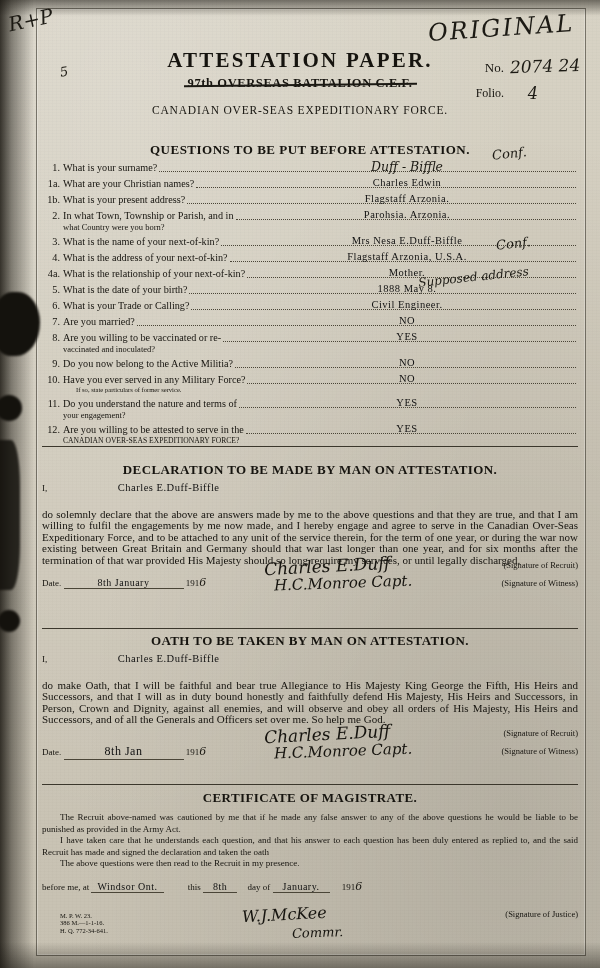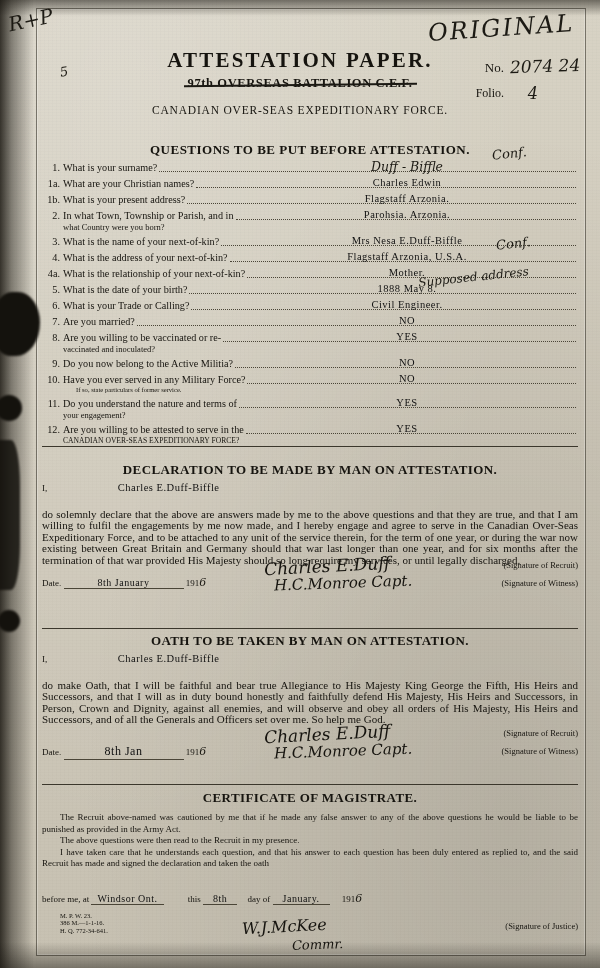--- a/index.html
+++ b/index.html
@@ -323,24 +323,24 @@
       <span class="siglbl" style="position:absolute;right:0;top:-16px">(Signature of Recruit)</span>
       <span class="sig2" style="position:absolute;left:232px;top:-2px">H.C.Monroe Capt.</span>
       <span class="siglbl" style="position:absolute;right:0;top:2px">(Signature of Witness)</span>
     </div>
   </div>
 
   <div class="block" style="top:784px">
     <div class="rule"></div>
     <div class="bhead" style="margin-top:5px">CERTIFICATE OF MAGISTRATE.</div>
     <div class="cert-body" style="margin-top:6px;text-indent:18px">The Recruit above-named was cautioned by me that if he made any false answer to any of the above questions he would be liable to be punished as provided in the Army Act.</div>
+    <div class="cert-body" style="text-indent:18px">I have taken care that he understands each question, and that his answer to each question has been duly entered as replied to, and the said Recruit has made and signed the declaration and taken the oath</div>
     <div class="cert-body" style="text-indent:18px">The above questions were then read to the Recruit in my presence.</div>
-    <div class="cert-body" style="text-indent:18px">I have taken care that he understands each question, and that his answer to each question has been duly entered as replied to, and the said Recruit has made and signed the declaration and taken the oath</div>
-
-    <div style="margin-top:22px;font-size:9px;position:relative">
+
+    <div style="margin-top:10px;font-size:9px;position:relative">
       <span>before me, at</span>
       <span class="type" style="font-size:10px;border-bottom:1px solid #4a4537;padding:0 6px">Windsor Ont.</span>
       <span style="padding-left:22px">this</span>
       <span class="type" style="font-size:10px;border-bottom:1px solid #4a4537;padding:0 10px">8th</span>
       <span style="padding-left:8px">day of</span>
       <span class="type" style="font-size:10px;border-bottom:1px solid #4a4537;padding:0 10px">January.</span>
       <span style="padding-left:10px">191</span><span class="hand" style="font-size:11px">6</span>
     </div>
 
     <div style="position:relative;margin-top:12px;height:40px">

